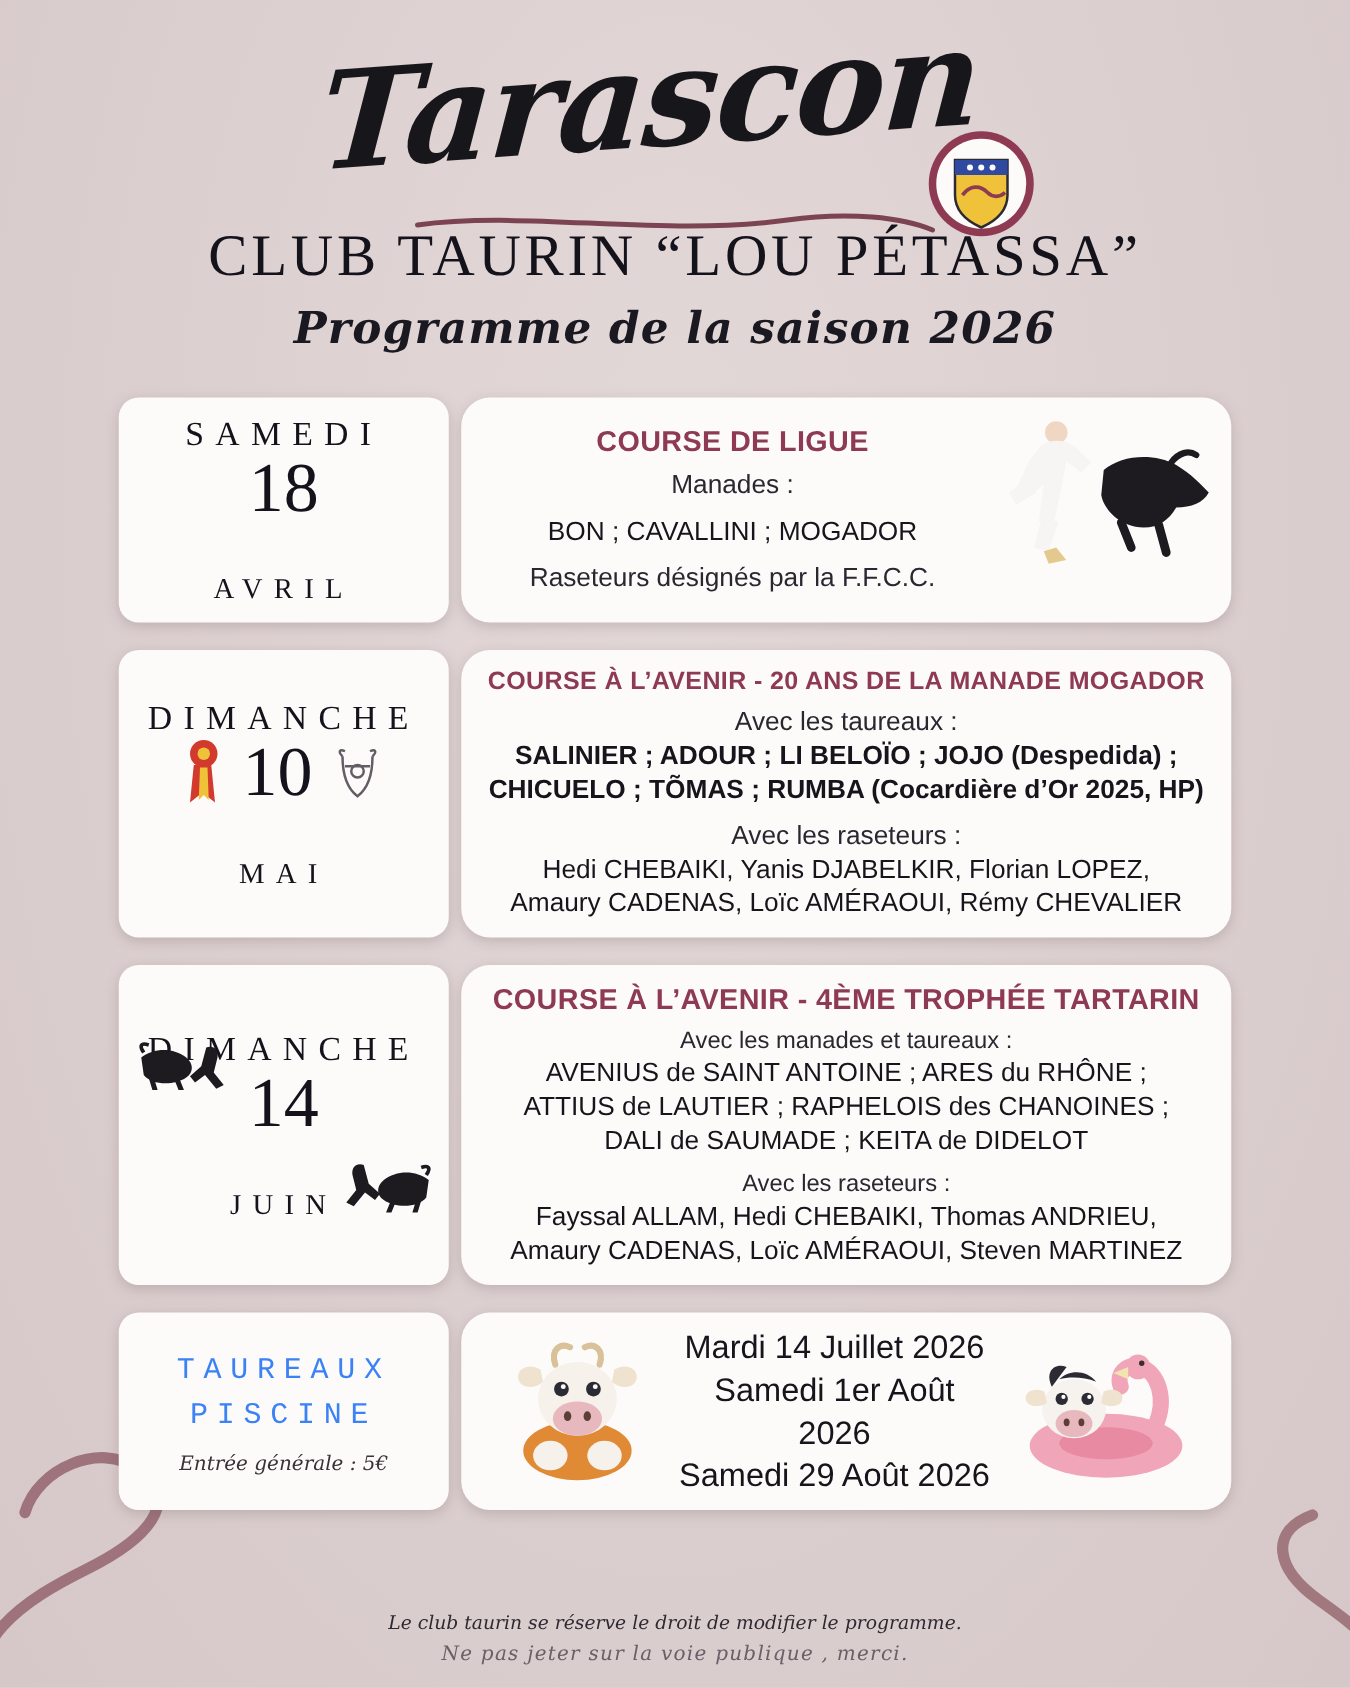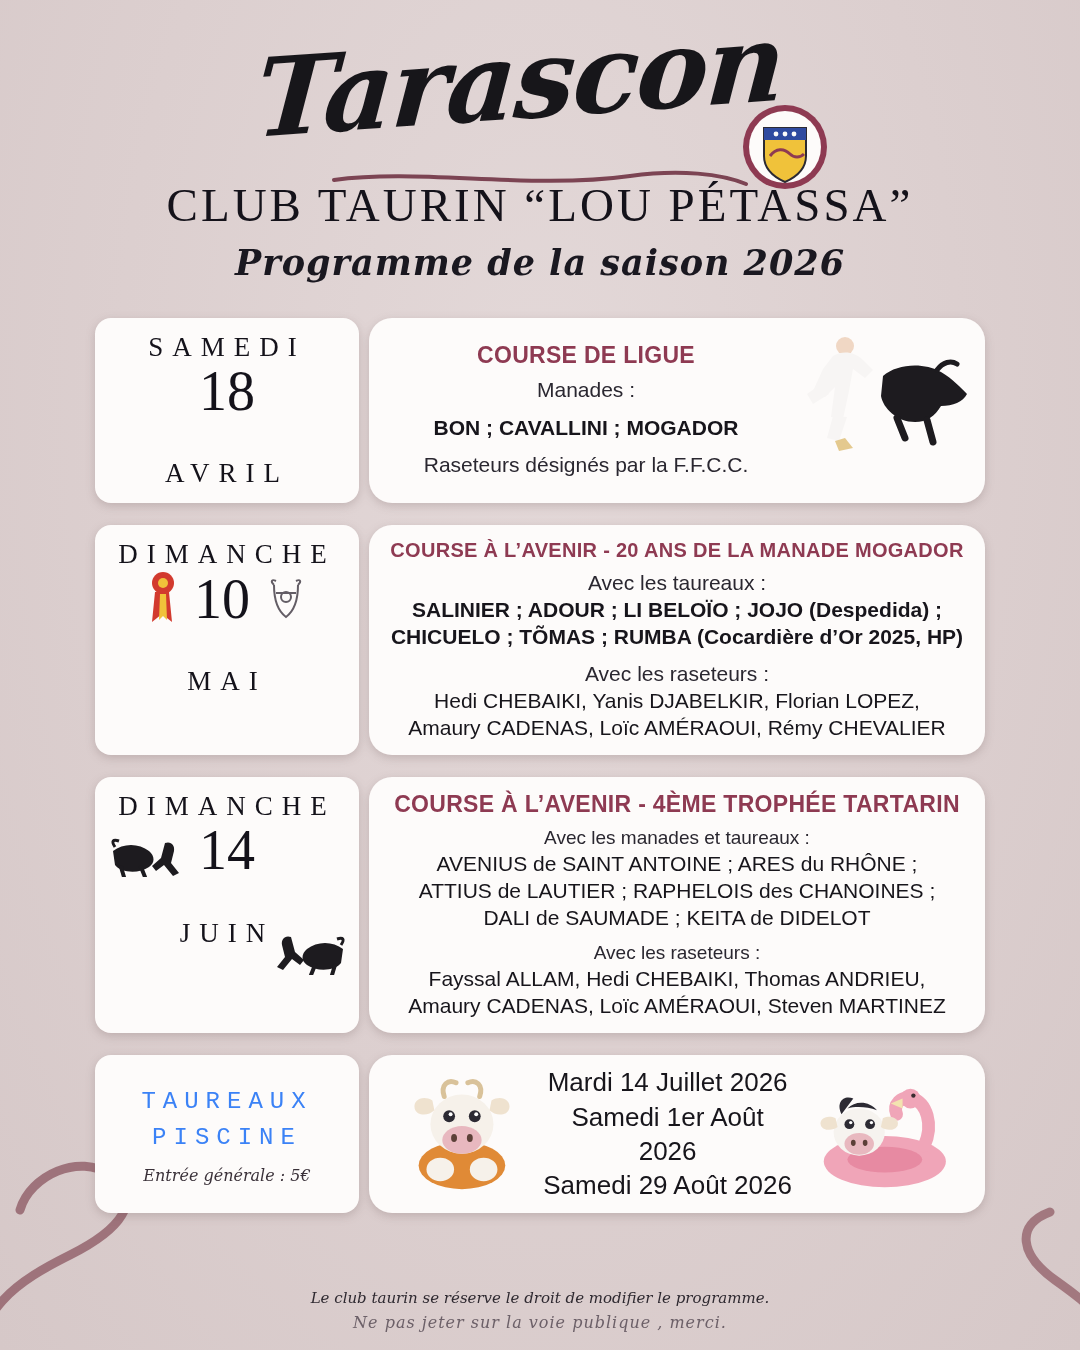--- a/index.html
+++ b/index.html
@@ -104,20 +104,21 @@
     filter: drop-shadow(0 3px 5px rgba(90,70,70,0.22));
   }
   .stub {
     background: #fdfbfa;
     border-radius: 16px;
     flex: 0 0 252px;
     position: relative;
     display: flex;
     flex-direction: column;
     align-items: center;
+    justify-content: center;
     padding: 14px 6px;
   }
   .body {
     background: #fdfbfa;
     border-radius: 23px;
     margin-left: 10px;
     flex: 1;
     display: flex;
     flex-direction: column;
     align-items: center;
@@ -135,21 +136,21 @@
   }
   .daynum {
     font-family: "Liberation Serif", serif;
     font-size: 56px;
     line-height: 0.95;
     color: #14121a;
     margin: 2px 0 2px;
   }
   .month {
     font-family: "Liberation Serif", serif;
-    font-size: 27px;
+    font-size: 23px;
     letter-spacing: 9px;
     color: #14121a;
     margin-top: 38px;
   }
   .num-row {
     display: flex;
     align-items: center;
     justify-content: center;
     gap: 14px;
   }
@@ -282,21 +283,21 @@
     <div class="ticket t1">
       <div class="stub">
         <div class="dayname">SAMEDI</div>
         <div class="daynum">18</div>
         <div class="month">AVRIL</div>
       </div>
       <div class="body">
 
         <div class="sect-title">COURSE DE LIGUE</div>
         <div class="line light">Manades :</div>
-        <div class="line" style="font-weight:bold;margin-top:11px">BON ; CAVALLINI ; MOGADOR</div>
+        <div class="line" style="font-weight:normal;margin-top:11px">BON ; CAVALLINI ; MOGADOR</div>
         <div class="line light" style="margin-top:10px">Raseteurs désignés par la F.F.C.C.</div>
         <svg class="raseteur-img" viewBox="0 0 190 130">
           <path d="M96,52 c14,-12 40,-14 58,-4 c12,7 20,16 26,22 c-4,8 -14,12 -26,12 c-6,10 -14,16 -26,16 c-18,0 -32,-14 -34,-26z" fill="#1d1b1f"></path>
           <path d="M150,46 c6,-8 14,-10 20,-6" fill="none" stroke="#1d1b1f" stroke-width="5" stroke-linecap="round"></path>
           <path d="M110,94 l8,20 M140,96 l6,22" stroke="#1d1b1f" stroke-width="7" stroke-linecap="round"></path>
           <circle cx="58" cy="22" r="9" fill="#f0d7c4"></circle>
           <path d="M46,32 c10,-6 22,-4 30,4 l10,10 l-8,8 l-12,-9 l-4,22 l-6,28 l-12,-2 l4,-30 l-10,10 l-12,-6 l10,-22z" fill="#f7f5f4"></path>
           <path d="M46,92 l-6,22 l12,3 l8,-24z" fill="#f7f5f4"></path>
           <path d="M58,114 l-10,3 l4,10 l14,-3z" fill="#e4c98e"></path>
           <path d="M34,60 l-14,10 l6,10 l16,-10z" fill="#f7f5f4"></path>

